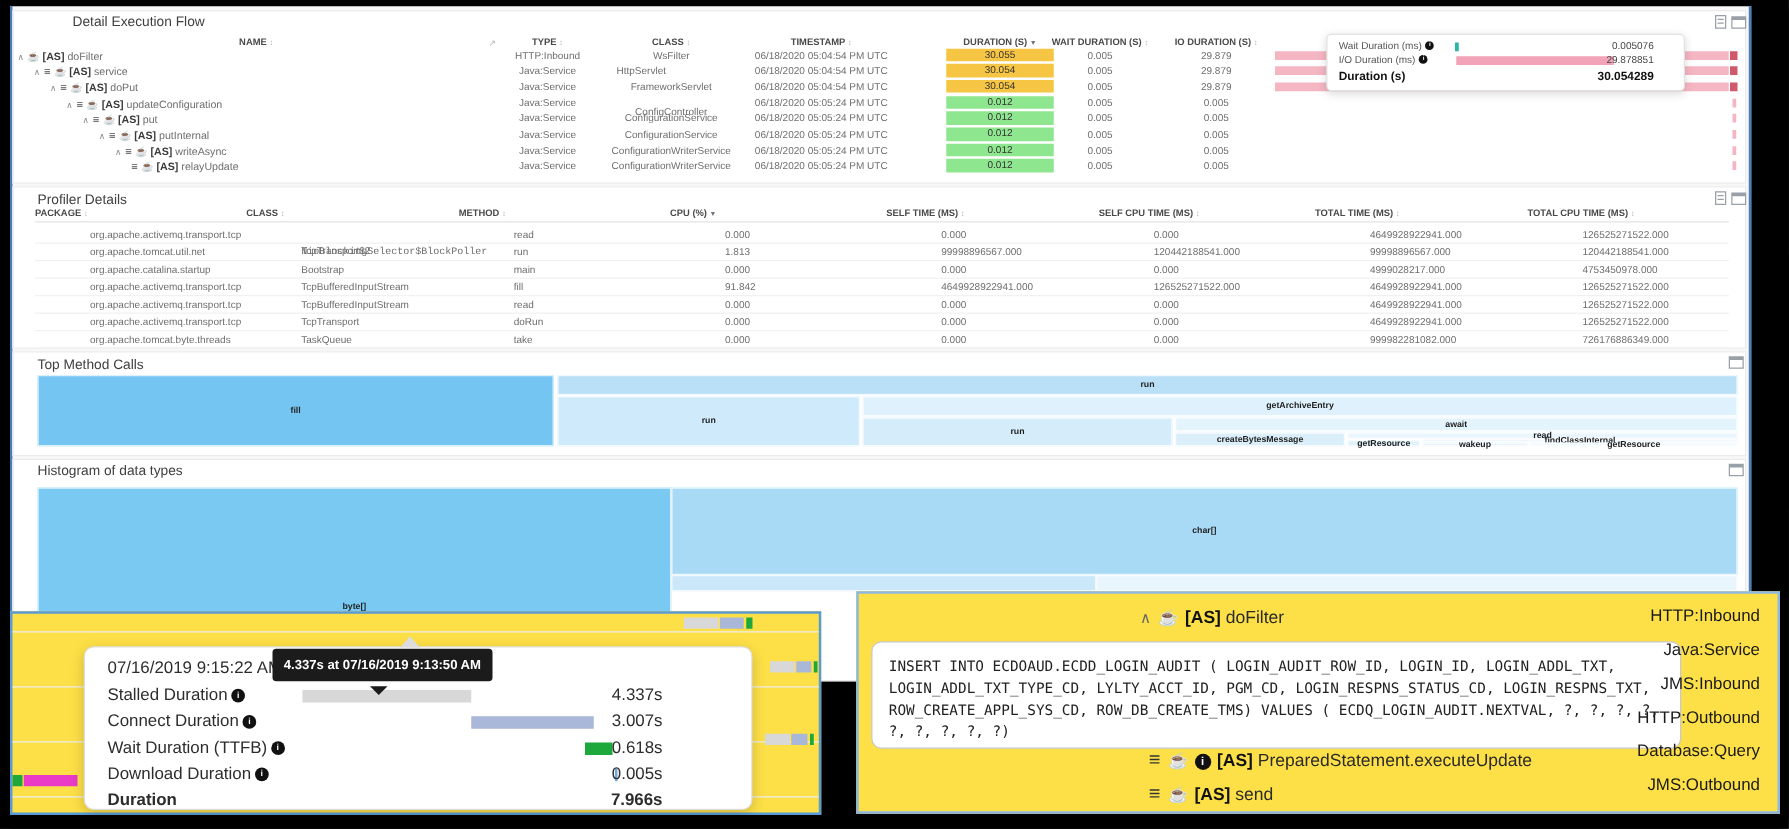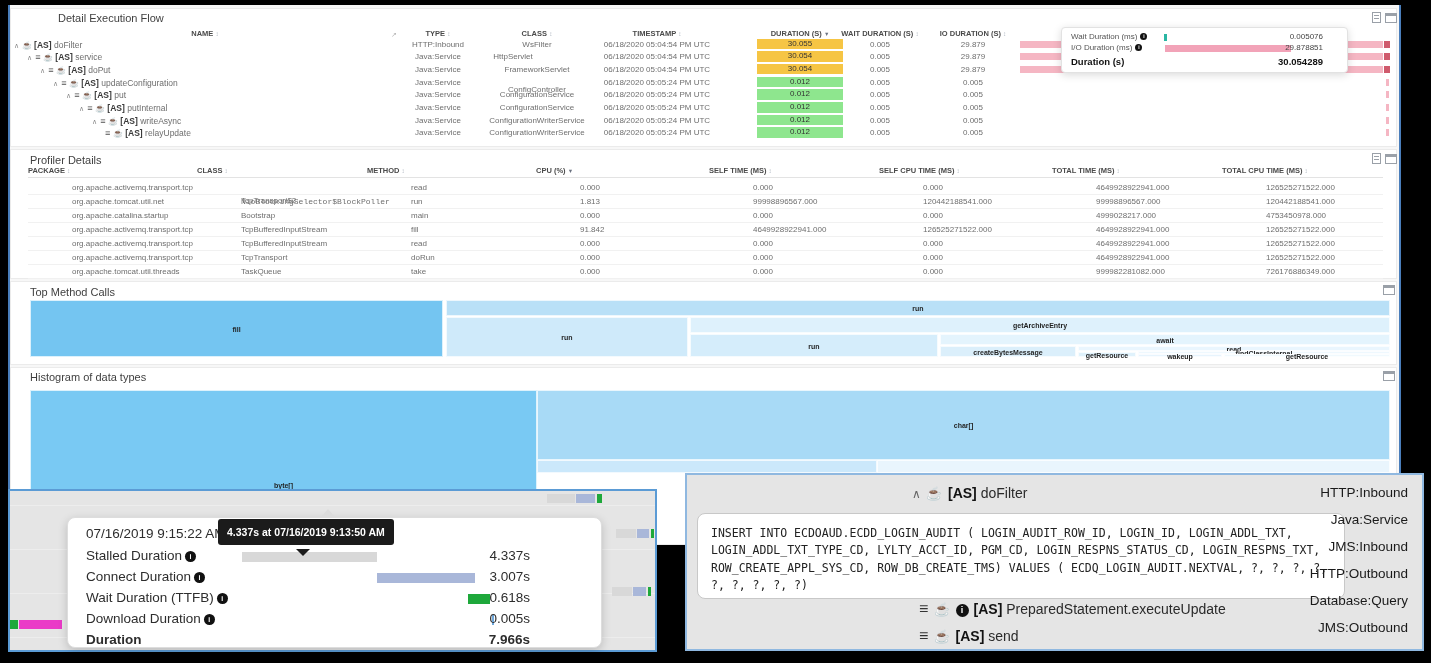--- a/index.html
+++ b/index.html
@@ -29,21 +29,21 @@
   .tl-cap{position:absolute;height:7px;background:#cf5a6c;}
   .tip{position:absolute;background:#fff;border:1px solid #e2e2e2;border-radius:4px;box-shadow:0 2px 8px rgba(0,0,0,.15);z-index:40;}
   .tip-lbl{position:absolute;font-size:8px;color:#555;white-space:nowrap;}
   .tip-val{position:absolute;right:24px;font-size:8px;color:#444;text-align:right;white-space:nowrap;}
   .info-dot{display:inline-block;vertical-align:middle;background:#111;color:#fff;border-radius:50%;
             text-align:center;font-weight:bold;margin-left:3px;}
   .flame{position:absolute;border:0.5px solid rgba(255,255,255,.75);}
   .flame span{position:absolute;left:50%;top:50%;transform:translate(-50%,-50%);font-size:7px;font-weight:bold;color:#1f1f1f;white-space:nowrap;}
   .prow-line{position:absolute;height:1px;background:#f1f1f1;}
   .pcell{position:absolute;font-size:8px;color:#6e6e6e;white-space:nowrap;padding-left:44px;}
-  .ovl{position:absolute;background:#e5e5e5;z-index:100;}
+  .ovl{position:absolute;background:#fde047;z-index:100;}
   .ovl-left{left:8px;top:489px;width:649px;height:163px;border:2px solid #5b9bd5;}
   .ovl-right{left:685px;top:473px;width:739px;height:178px;border:2px solid #8fb8e0;}
   .wf-line{position:absolute;left:0;width:100%;height:1px;background:#ededed;}
   .wf-bar{position:absolute;height:9px;}
   .wf-card{position:absolute;left:57px;top:26px;width:535px;height:131px;background:#fff;border:1px solid #ddd;
            border-radius:8px;box-shadow:0 3px 10px rgba(0,0,0,.18);z-index:5;}
   .wf-ts{position:absolute;left:18px;top:8px;font-size:13.5px;color:#2d2d2d;}
   .wf-row-lbl{position:absolute;left:18px;font-size:13.5px;color:#2d2d2d;white-space:nowrap;}
   .wf-row-val{position:absolute;width:82px;left:380px;text-align:right;font-size:13.5px;color:#2d2d2d;}
   .wf-bubble{position:absolute;left:150px;top:1px;background:#1b1b1b;color:#fff;font-size:10.5px;font-weight:bold;
@@ -239,21 +239,21 @@
         <div class="prow-line" style="left: 28px; top: 250px; width: 1355px;"></div>
         <div class="pcell" style="left: 28px; top: 253px;">org.apache.activemq.transport.tcp</div>
         <div class="pcell" style="left: 197px; top: 253px;">TcpTransport</div>
         <div class="pcell" style="left: 367px; top: 253px;">doRun</div>
         <div class="pcell" style="left: 536px; top: 253px;">0.000</div>
         <div class="pcell" style="left: 709px; top: 253px;">0.000</div>
         <div class="pcell" style="left: 879px; top: 253px;">0.000</div>
         <div class="pcell" style="left: 1052px; top: 253px;">4649928922941.000</div>
         <div class="pcell" style="left: 1222px; top: 253px;">126525271522.000</div>
         <div class="prow-line" style="left: 28px; top: 264px; width: 1355px;"></div>
-        <div class="pcell" style="left: 28px; top: 267px;">org.apache.tomcat.util.threads</div>
+        <div class="pcell" style="left: 28px; top: 267px;">org.apache.tomcat.byte.threads</div>
         <div class="pcell" style="left: 197px; top: 267px;">TaskQueue</div>
         <div class="pcell" style="left: 367px; top: 267px;">take</div>
         <div class="pcell" style="left: 536px; top: 267px;">0.000</div>
         <div class="pcell" style="left: 709px; top: 267px;">0.000</div>
         <div class="pcell" style="left: 879px; top: 267px;">0.000</div>
         <div class="pcell" style="left: 1052px; top: 267px;">999982281082.000</div>
         <div class="pcell" style="left: 1222px; top: 267px;">726176886349.000</div>
         <div class="prow-line" style="left: 28px; top: 278px; width: 1355px;"></div>
       </div>
     <div id="tm-flame">

